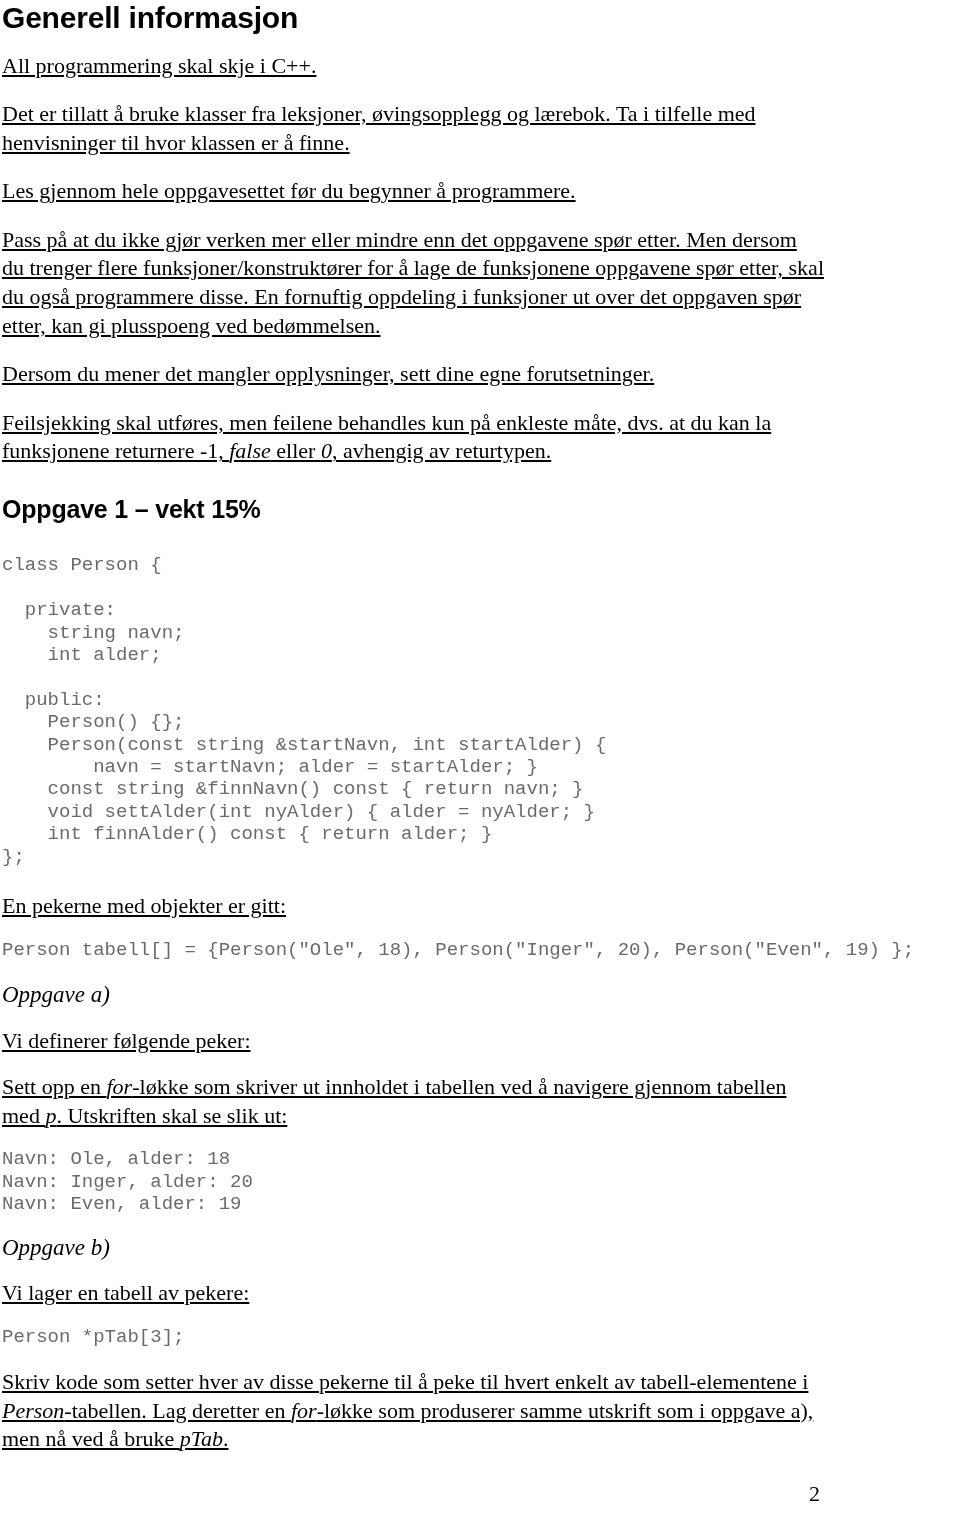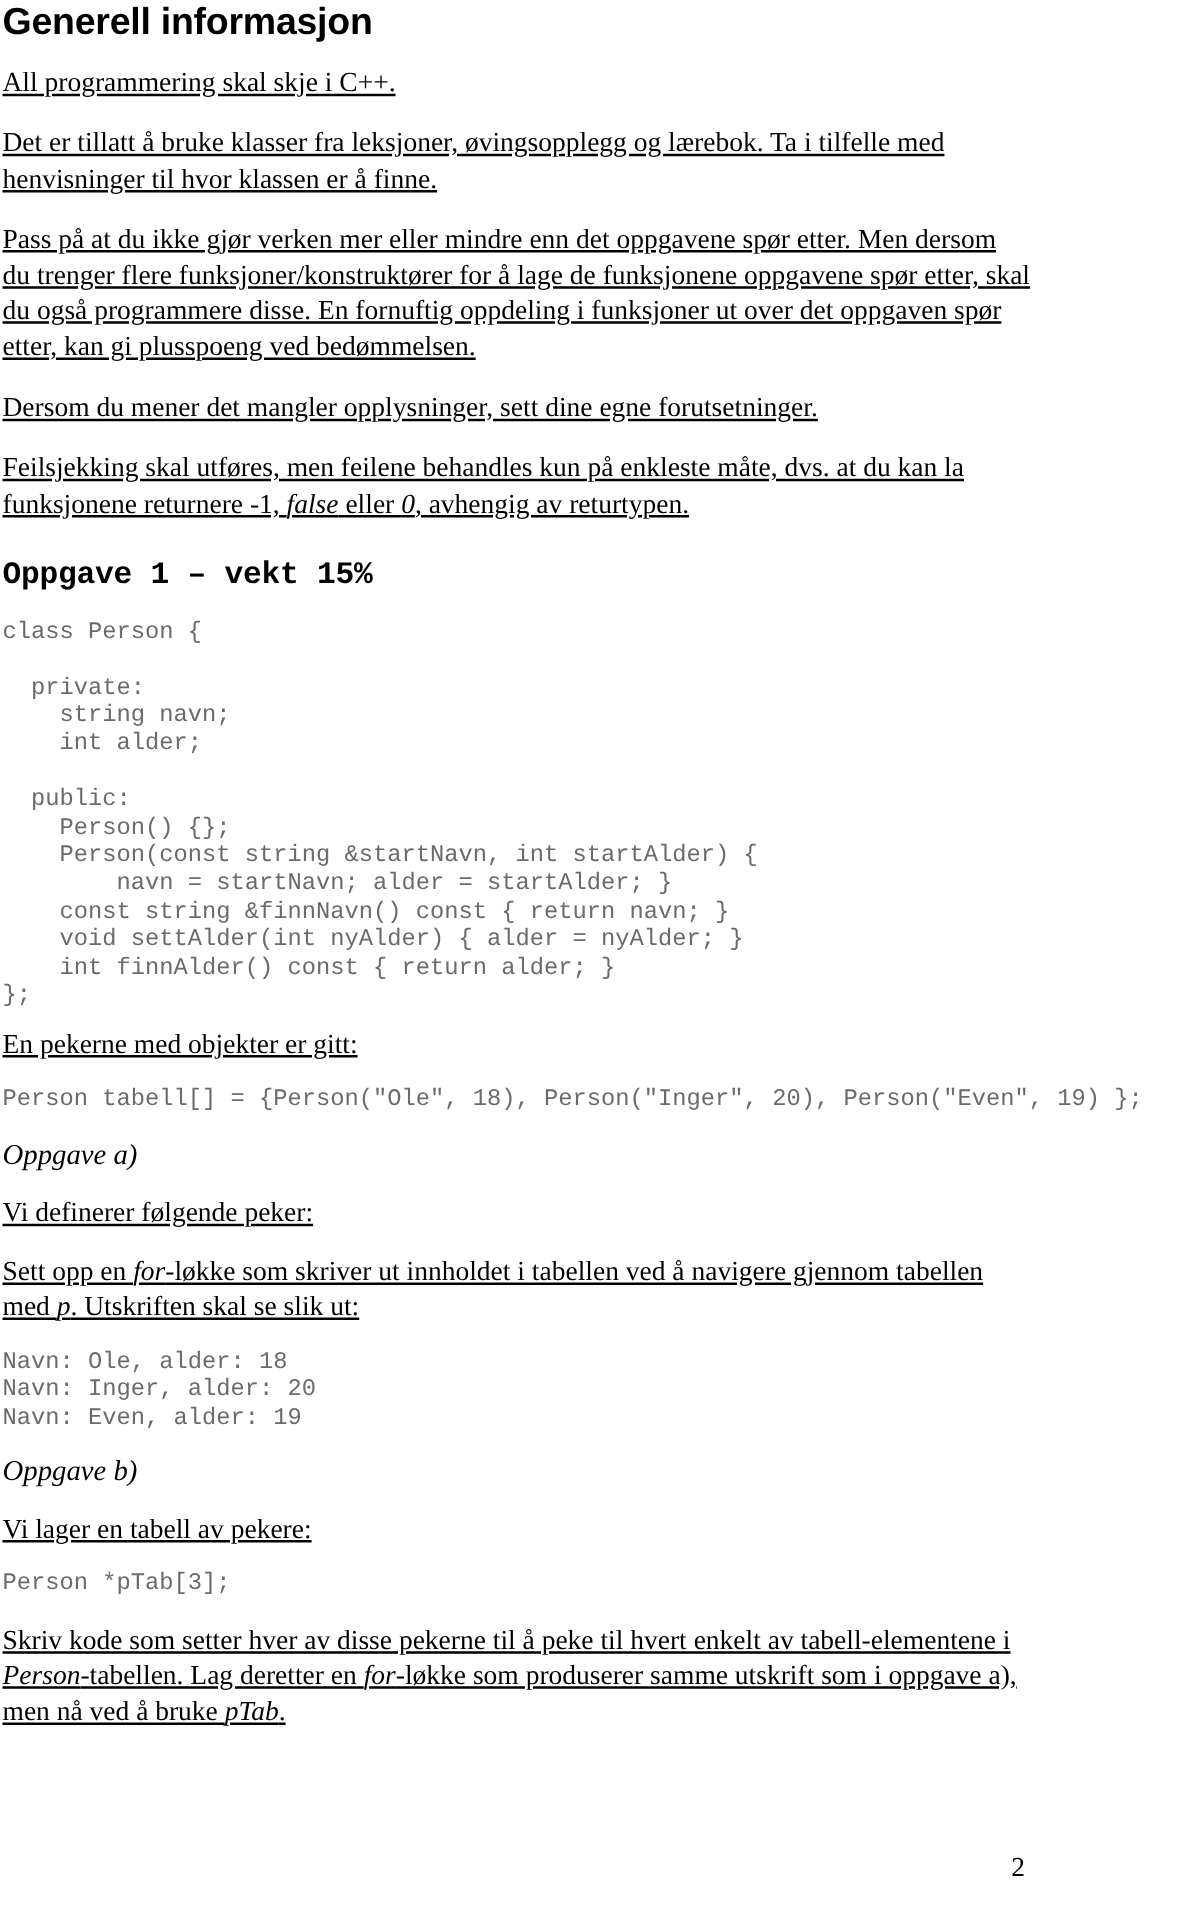--- a/index.html
+++ b/index.html
@@ -27,25 +27,25 @@
   h1.doc-title {
     font-family: "Liberation Sans", "DejaVu Sans", sans-serif;
     font-size: 30px;
     font-weight: bold;
     letter-spacing: -0.2px;
     margin: 0 0 18px 0;
     padding-top: 2px;
     line-height: 1.05;
   }
   h2.section-title {
-    font-family: Liberation Mono, monospace;
+    font-family: Liberation Sans, sans-serif;
     font-size: 25px;
     font-weight: bold;
     letter-spacing: -0.2px;
-    margin: 30px 0 20px 0;
+    margin: 30px 0 32px 0;
     line-height: 1.05;
   }
 
   
   p.para {
     font-size: 22px;
     line-height: 1.30;
     margin: 0 0 20px 0;
     text-align: left;
     text-decoration: underline;
@@ -69,21 +69,21 @@
   pre.code {
     font-family: "Liberation Mono", "DejaVu Sans Mono", monospace;
     font-size: 19px;
     line-height: 1.18;
     color: #6b6b6b;
     margin: 0 0 16px 0;
     white-space: pre;
     letter-spacing: 0px;
   }
   pre.code.block {
-    margin-bottom: 14px;
+    margin-bottom: 24px;
   }
   pre.code.oneline {
     margin: 0 0 20px 0;
   }
   pre.code.output {
     margin: 0 0 18px 0;
   }
 
   
   .page-number {
@@ -99,20 +99,21 @@
 <body>
 
 <div class="page">
 
   <h1 class="doc-title">Generell informasjon</h1>
 
   <p class="para">All programmering skal skje i C++.</p>
 
   <p class="para">Det er tillatt å bruke klasser fra leksjoner, øvingsopplegg og lærebok. Ta i tilfelle med henvisninger til hvor klassen er å finne.</p>
 
+  <p class="para">Les gjennom hele oppgavesettet før du begynner å programmere.</p>
 
   <p class="para">Pass på at du ikke gjør verken mer eller mindre enn det oppgavene spør etter. Men dersom du trenger flere funksjoner/konstruktører for å lage de funksjonene oppgavene spør etter, skal du også programmere disse. En fornuftig oppdeling i funksjoner ut over det oppgaven spør etter, kan gi plusspoeng ved bedømmelsen.</p>
 
   <p class="para">Dersom du mener det mangler opplysninger, sett dine egne forutsetninger.</p>
 
   <p class="para"><span>Feilsjekking skal utføres, men feilene behandles kun på enkleste måte, dvs. at du kan la funksjonene returnere -1, </span><span class="ital">false</span><span> eller </span><span class="ital">0</span><span>, avhengig av returtypen.</span></p>
 
   <h2 class="section-title">Oppgave 1 – vekt 15%</h2>
 
 

